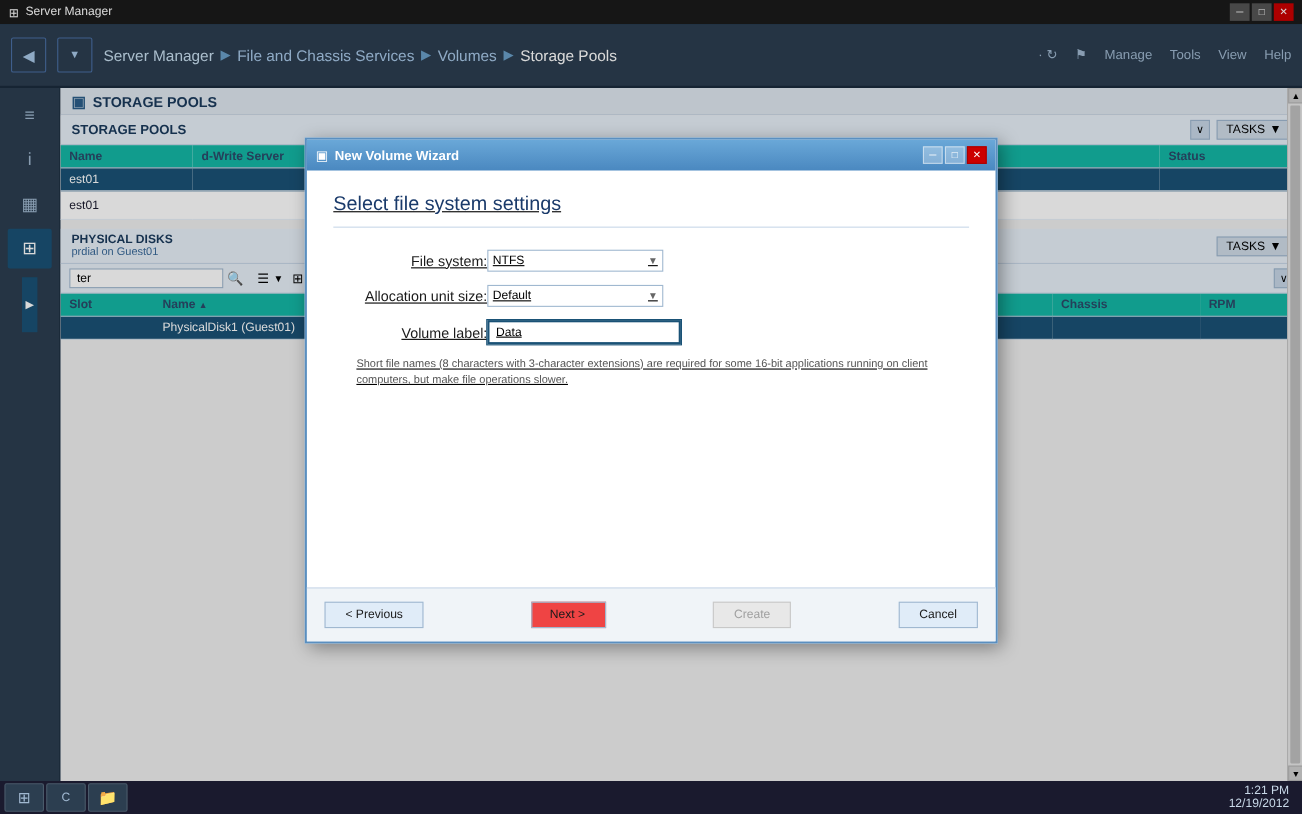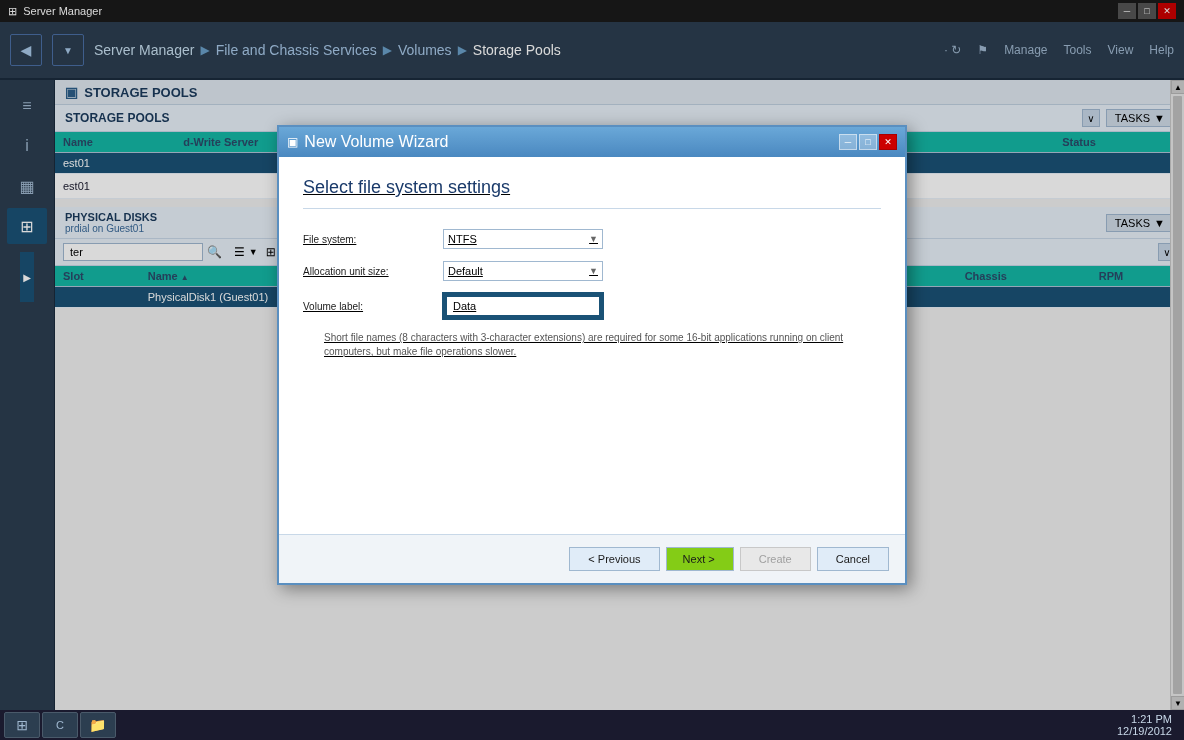--- a/index.html
+++ b/index.html
@@ -67,52 +67,52 @@
     .taskbar-time { margin-left: auto; color: #c8d8e8; font-size: 11px; text-align: right; padding-right: 8px; }
 
     
     .modal-overlay { position: absolute; top: 0; left: 0; right: 0; bottom: 30px; background: rgba(0,0,0,0.15); display: flex; align-items: center; justify-content: center; z-index: 100; }
 
     
     .dialog { background: #fff; border: 2px solid #5a8fc0; box-shadow: 4px 4px 16px rgba(0,0,0,0.4); width: 630px; min-height: 460px; display: flex; flex-direction: column; }
     .dialog-titlebar { background: linear-gradient(to bottom, #6aa8d8, #4a88c0); padding: 6px 8px; display: flex; align-items: center; justify-content: space-between; }
     .dialog-titlebar-left { display: flex; align-items: center; gap: 6px; }
     .dialog-title-icon { color: #fff; font-size: 12px; }
-    .dialog-title-text { color: #fff; font-size: 16px; font-weight: 400; }
+    .dialog-title-text { color: #fff; font-size: 12px; font-weight: 700; }
     .dialog-titlebar-controls { display: flex; gap: 2px; }
     .dialog-ctrl-btn { width: 18px; height: 16px; background: rgba(255,255,255,0.3); border: 1px solid rgba(255,255,255,0.5); color: #fff; font-size: 9px; cursor: pointer; display: flex; align-items: center; justify-content: center; }
     .dialog-ctrl-btn.close { background: #c00; border-color: #a00; }
 
     .dialog-body { display: flex; flex: 1; }
     .dialog-nav { width: 150px; background: #f0f4f8; border-right: 1px solid #c8d8e8; padding: 8px 0; }
     .nav-item { padding: 6px 12px; font-size: 11px; color: #2c4a6a; cursor: pointer; }
     .nav-item.active { background: #1a5276; color: #fff; }
     .nav-item.disabled { color: #a0a0a0; }
 
     .dialog-content { flex: 1; padding: 20px 24px; text-decoration: underline; }
     .dialog-heading { font-size: 18px; color: #1a3a6a; font-weight: 300; margin-bottom: 20px; border-bottom: 1px solid #c8d8e8; padding-bottom: 10px; }
 
     .form-row { display: flex; align-items: center; margin-bottom: 12px; }
-    .form-label { width: 140px; font-size: 10px; color: #1a1a1a; }
+    .form-label { width: 140px; font-size: 13px; color: #1a1a1a; text-align: right; }
     .form-control { flex: 1; display: flex; align-items: center; gap: 4px; }
     .select-box { border: 1px solid #a0b8d0; padding: 3px 4px; font-size: 11px; width: 160px; background: #fff; display: flex; align-items: center; justify-content: space-between; cursor: pointer; }
     .select-arrow { font-size: 9px; color: #666; }
 
-    .text-input { border: 4px solid #d946ef; padding: 3px 6px; font-size: 11px; width: 160px; }
+    .text-input { border: 2px solid #d946ef; padding: 3px 6px; font-size: 11px; width: 176px; }
     .text-input.active { border-color: #1a5276; outline: 1px solid #1a5276; }
 
     .checkbox-row { display: flex; align-items: flex-start; gap: 8px; margin-bottom: 8px; }
     .checkbox { width: 13px; height: 13px; border: 1px solid #888; background: #fff; flex-shrink: 0; margin-top: 1px; cursor: pointer; }
     .checkbox-label { font-size: 11px; color: #1a1a1a; }
     .help-text { font-size: 10px; color: #555; margin-left: 21px; line-height: 1.4; margin-top: 2px; }
 
-    .dialog-footer { padding: 12px 16px; border-top: 1px solid #c8d8e8; display: flex; align-items: center; justify-content: flex-end; gap: 6px; background: #f0f4f8; }
+    .dialog-footer { padding: 12px 16px; border-top: 1px solid #c8d8e8; display: flex; align-items: center; justify-content: space-between; gap: 6px; background: #f0f4f8; }
     .footer-btn { padding: 5px 18px; font-size: 11px; border: 1px solid #a0b8d0; background: #e0ecf8; cursor: pointer; color: #1a1a1a; }
     .footer-btn.disabled { color: #a0a0a0; background: #e8e8e8; border-color: #c8c8c8; cursor: default; }
-    .footer-btn.primary { background: #84cc16; padding-left: 16px; }
+    .footer-btn.primary { background: #ef4444; padding-left: 16px; }
   </style>
 </head>
 <body>
 
 <div class="title-bar">
   <div class="title-bar-left">
     <span>⊞</span>
     <span>Server Manager</span>
   </div>
   <div class="title-bar-controls">

